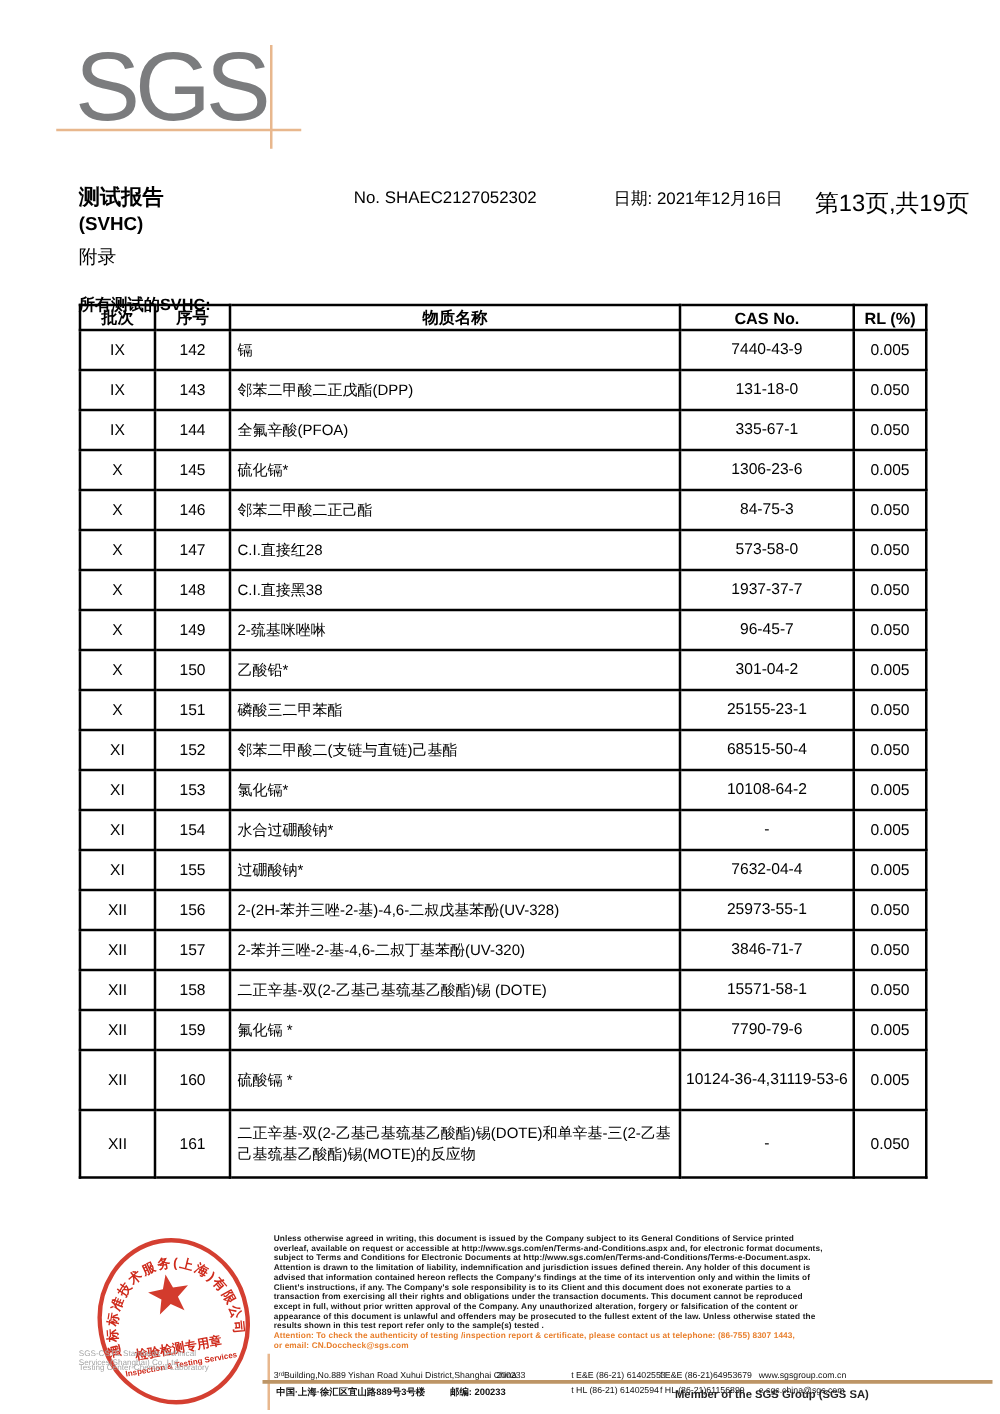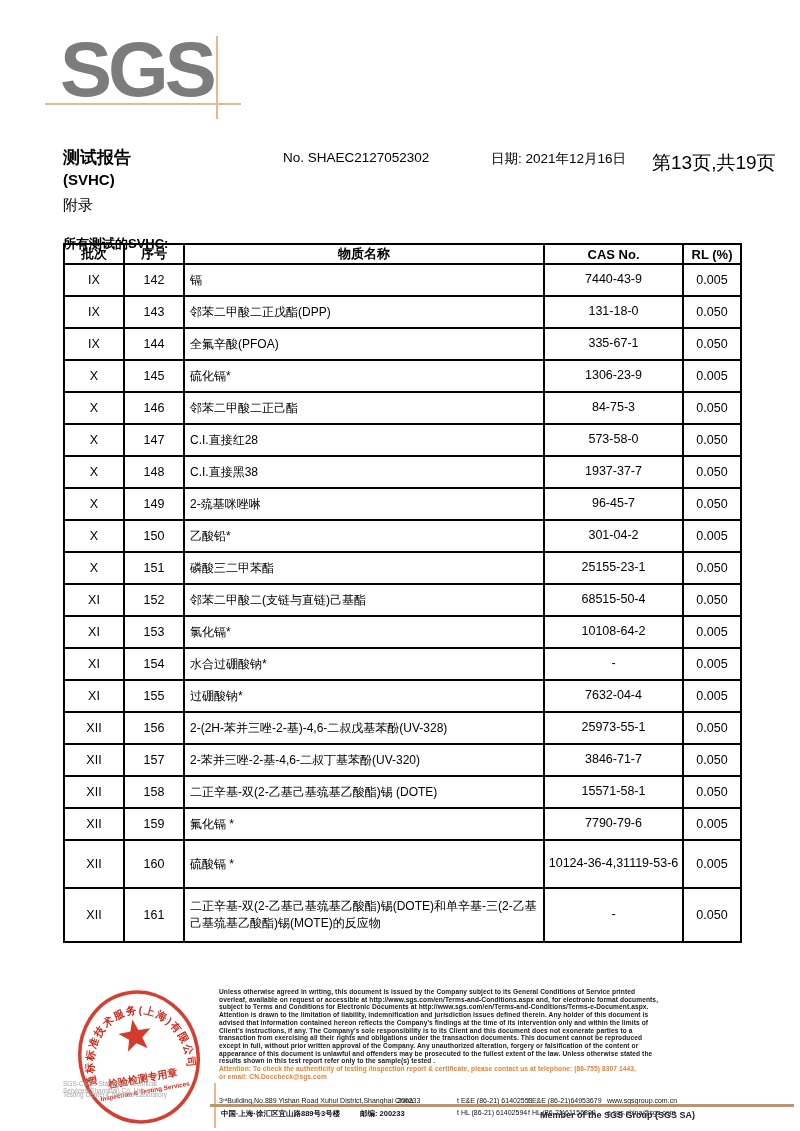--- a/index.html
+++ b/index.html
@@ -4,21 +4,21 @@
 <style>
   * { margin:0; padding:0; box-sizing:border-box; }
   html,body { background:#ffffff; }
   .page {
     position:relative; width:800px; height:1131px; background:#fff; overflow:hidden;
     font-family:"Liberation Sans","DejaVu Sans",sans-serif; color:#000;
   }
   
   .logo {
     position:absolute; left:60px; top:30px; font-size:78px; line-height:1;
-    font-weight:bold; letter-spacing:-4px; color:#7B7C7E;
+    font-weight:normal; letter-spacing:-4px; color:#7B7C7E;
   }
   .crop-h1 { position:absolute; left:45px;  top:103px;  width:196px; height:2px; background:#E8B78D; }
   .crop-v1 { position:absolute; left:216px; top:36px;   width:2px;  height:83px; background:#E8B78D; }
   
   .title    { position:absolute; left:63px; top:146px; font-size:17px; font-weight:bold; }
   .subtitle { position:absolute; left:63px; top:171px; font-size:15px; font-weight:bold; }
   .report-no{ position:absolute; left:283px; top:150px; font-size:13.5px; }
   .date     { position:absolute; left:491px; top:150px; font-size:13.5px;text-align:right; }
   .pageno   { position:absolute; left:652px; top:150px; font-size:19px;text-align:right; }
   .appendix { position:absolute; left:63px; top:196px; font-size:15px; font-weight:normal; }
@@ -105,21 +105,21 @@
           <td class="c0">IX</td>
           <td class="c1">144</td>
           <td class="c2">全氟辛酸(PFOA)</td>
           <td class="c3">335-67-1</td>
           <td class="c4">0.050</td>
         </tr>
         <tr>
           <td class="c0">X</td>
           <td class="c1">145</td>
           <td class="c2">硫化镉*</td>
-          <td class="c3">1306-23-9</td>
+          <td class="c3">1306-23-6</td>
           <td class="c4">0.005</td>
         </tr>
         <tr>
           <td class="c0">X</td>
           <td class="c1">146</td>
           <td class="c2">邻苯二甲酸二正己酯</td>
           <td class="c3">84-75-3</td>
           <td class="c4">0.050</td>
         </tr>
         <tr>

